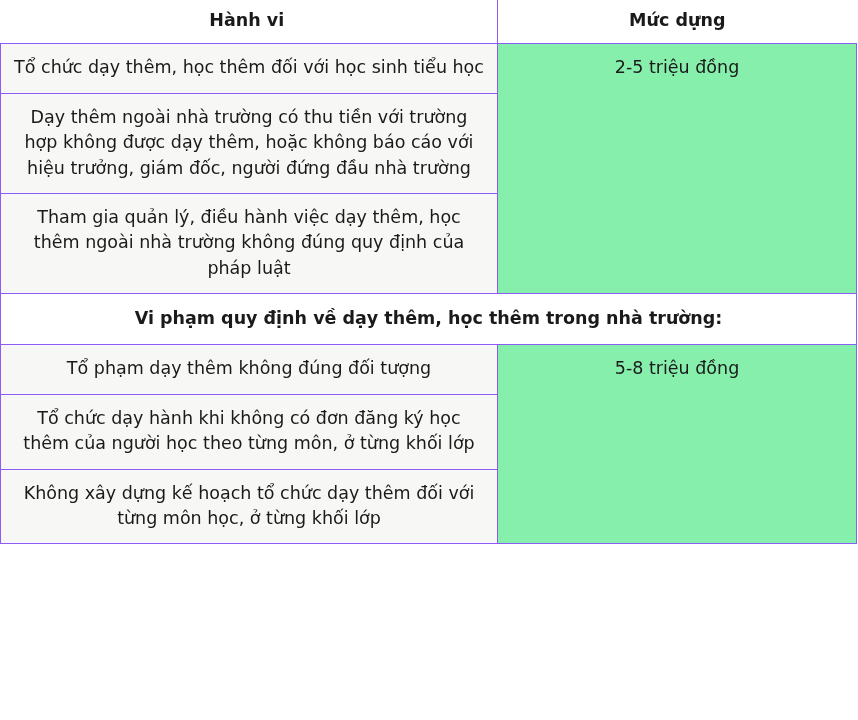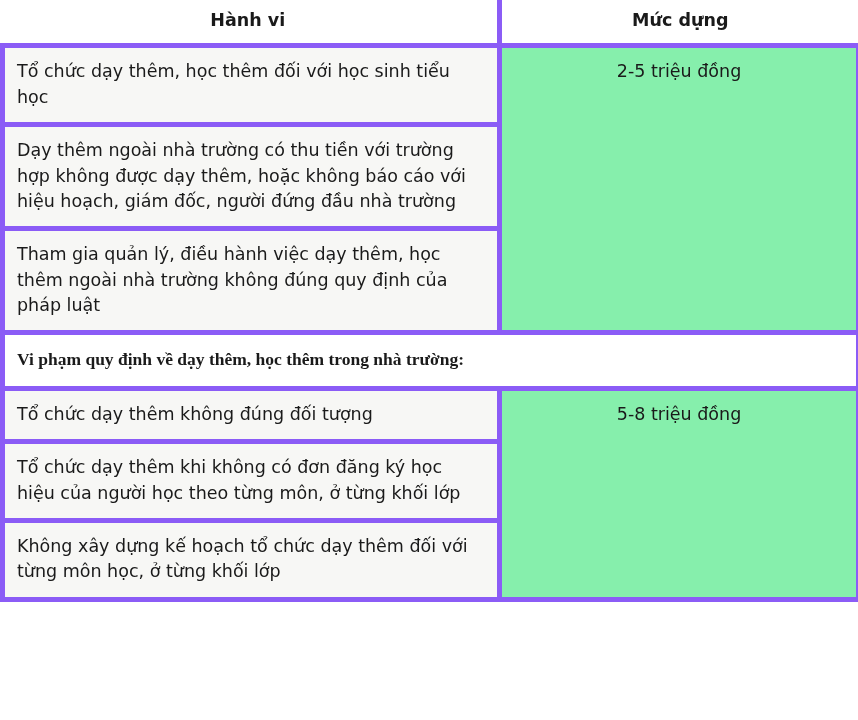--- a/index.html
+++ b/index.html
@@ -21,25 +21,26 @@
     border-collapse: collapse;
     width: 856px;
     margin: 0;
     table-layout: fixed;
   }
   table.penalty-table col.col-behavior { width: 497px; }
   table.penalty-table col.col-penalty  { width: 359px; }
 
   table.penalty-table th,
   table.penalty-table td {
-    border: 5px solid #8b5cf6;
+    border: 1px solid #8b5cf6;
     vertical-align: top;
     padding: 11px 12px 12px 12px;
     font-size: 17.5px;
     line-height: 1.45;
+    text-align: center;
   }
   table.penalty-table thead th {
     text-align: center;
     font-weight: bold;
     font-size: 17.5px;
     padding-top: 8px;
     padding-bottom: 10px;
     background: #ffffff;
     border-top: none;
   }
@@ -58,21 +59,20 @@
     text-align: center;
     vertical-align: middle;
     font-size: 17.5px;
   }
   tr.section-row td {
     background: #ffffff;
     font-weight: bold;
     font-size: 17.5px;
     padding-top: 12px;
     padding-bottom: 13px;
-    font-family: Liberation Serif, serif;
   }
   td.section-cell {
     border-left: none;
     border-right: none;
   }
   td.edge-left { border-left: none; }
   td.edge-right { border-right: none; }
 </style>
 </head>
 <body>
@@ -88,35 +88,35 @@
         <th class="first">Hành vi</th>
         <th class="last">Mức dựng</th>
       </tr>
     </thead>
     <tbody>
       <tr>
         <td class="behavior edge-left">Tổ chức dạy thêm, học thêm đối với học sinh tiểu học</td>
         <td class="penalty edge-right" rowspan="3">2-5 triệu đồng</td>
       </tr>
       <tr>
-        <td class="behavior edge-left">Dạy thêm ngoài nhà trường có thu tiền với trường hợp không được dạy thêm, hoặc không báo cáo với hiệu hoạch, giám đốc, người đứng đầu nhà trường</td>
+        <td class="behavior edge-left">Dạy thêm ngoài nhà trường có thu tiền với trường hợp không được dạy thêm, hoặc không báo cáo với hiệu trưởng, giám đốc, người đứng đầu nhà trường</td>
       </tr>
       <tr>
         <td class="behavior edge-left">Tham gia quản lý, điều hành việc dạy thêm, học thêm ngoài nhà trường không đúng quy định của pháp luật</td>
       </tr>
 
       <tr class="section-row">
         <td class="section-cell" colspan="2">Vi phạm quy định về dạy thêm, học thêm trong nhà trường:</td>
       </tr>
 
       <tr>
-        <td class="behavior edge-left">Tổ chức dạy thêm không đúng đối tượng</td>
+        <td class="behavior edge-left">Tổ phạm dạy thêm không đúng đối tượng</td>
         <td class="penalty edge-right" rowspan="3">5-8 triệu đồng</td>
       </tr>
       <tr>
-        <td class="behavior edge-left">Tổ chức dạy thêm khi không có đơn đăng ký học hiệu của người học theo từng môn, ở từng khối lớp</td>
+        <td class="behavior edge-left">Tổ chức dạy hành khi không có đơn đăng ký học thêm của người học theo từng môn, ở từng khối lớp</td>
       </tr>
       <tr>
         <td class="behavior edge-left">Không xây dựng kế hoạch tổ chức dạy thêm đối với từng môn học, ở từng khối lớp</td>
       </tr>
     </tbody>
   </table>
 </div>
 
 </body></html>

